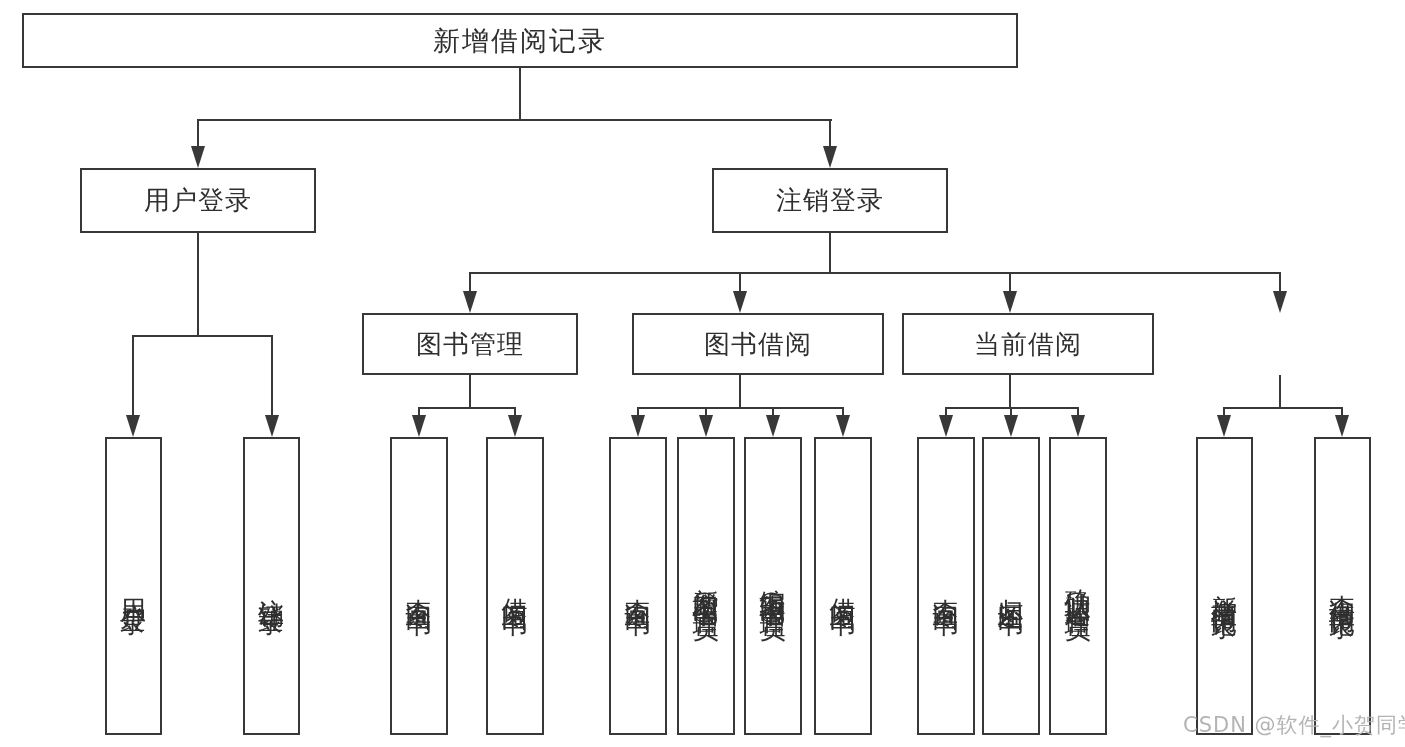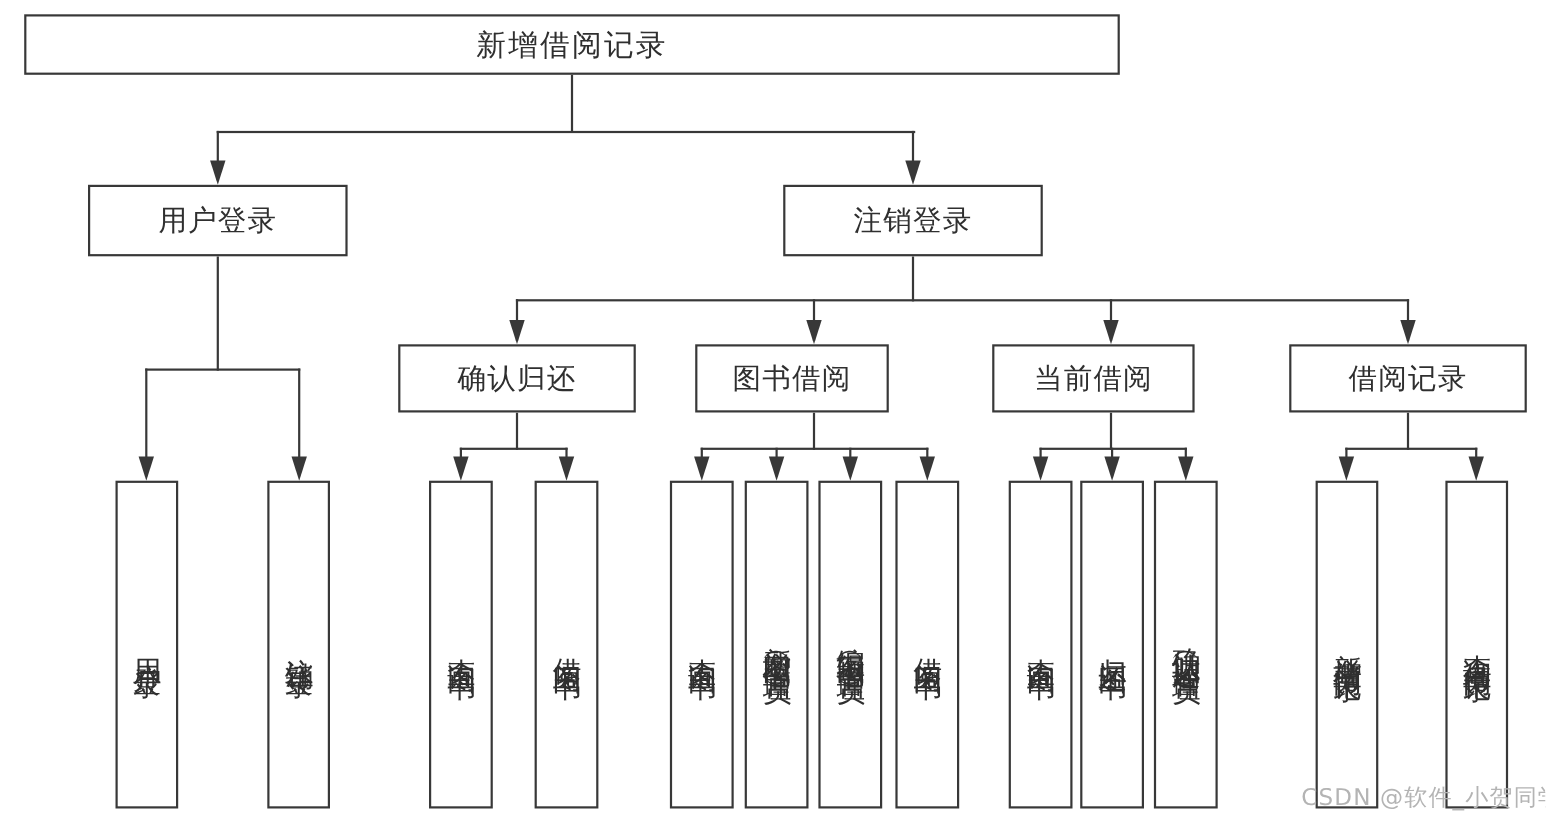--- a/index.html
+++ b/index.html
@@ -72,30 +72,27 @@
   <div class="vline" style="left:469px;top:272px;height:38px;"></div>
   <div class="arrow" style="left:463px;top:291px;"></div>
   <div class="vline" style="left:739px;top:272px;height:38px;"></div>
   <div class="arrow" style="left:733px;top:291px;"></div>
   <div class="vline" style="left:1009px;top:272px;height:38px;"></div>
   <div class="arrow" style="left:1003px;top:291px;"></div>
   <div class="vline" style="left:1279px;top:272px;height:38px;"></div>
   <div class="arrow" style="left:1273px;top:291px;"></div>
 
   <div class="node node-h" style="left:362px;top:313px;width:216px;height:62px;">
-    <span>确认归还</span>
+    <span>图书管理</span>
   </div>
-  <div class="node node-h" style="left:632px;top:313px;width:176px;height:62px;">
+  <div class="node node-h" style="left:632px;top:313px;width:252px;height:62px;">
     <span>图书借阅</span>
   </div>
-  <div class="node node-h" style="left:902px;top:313px;width:184px;height:62px;">
+  <div class="node node-h" style="left:902px;top:313px;width:252px;height:62px;">
     <span>当前借阅</span>
-  </div>
-  <div class="node node-h" style="left:1172px;top:313px;width:216px;height:62px;">
-    <span>借阅记录</span>
   </div>
 
   <div class="vline" style="left:469px;top:375px;height:34px;"></div>
   <div class="hline" style="left:418px;top:407px;width:98px;"></div>
   <div class="vline" style="left:418px;top:407px;height:26px;"></div>
   <div class="arrow" style="left:412px;top:415px;"></div>
   <div class="vline" style="left:514px;top:407px;height:26px;"></div>
   <div class="arrow" style="left:508px;top:415px;"></div>
 
   <div class="vline" style="left:739px;top:375px;height:34px;"></div>

